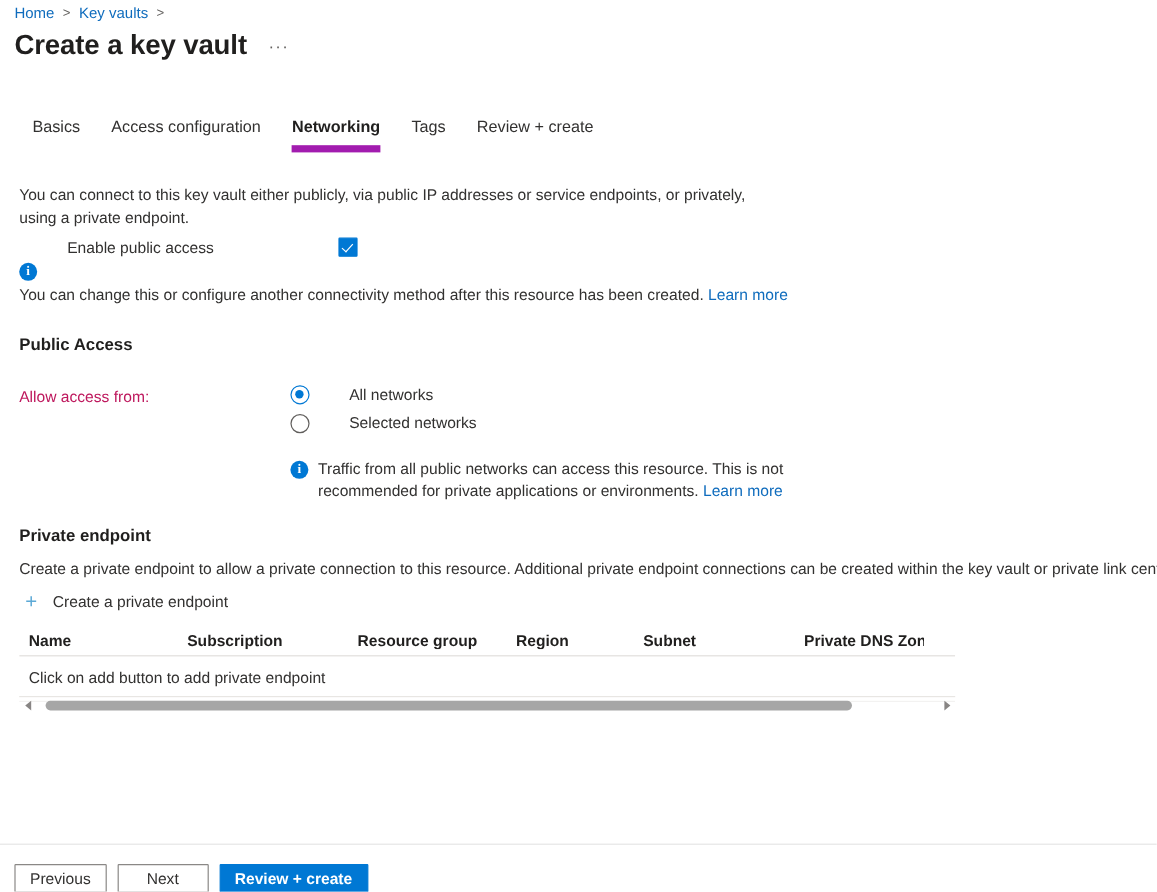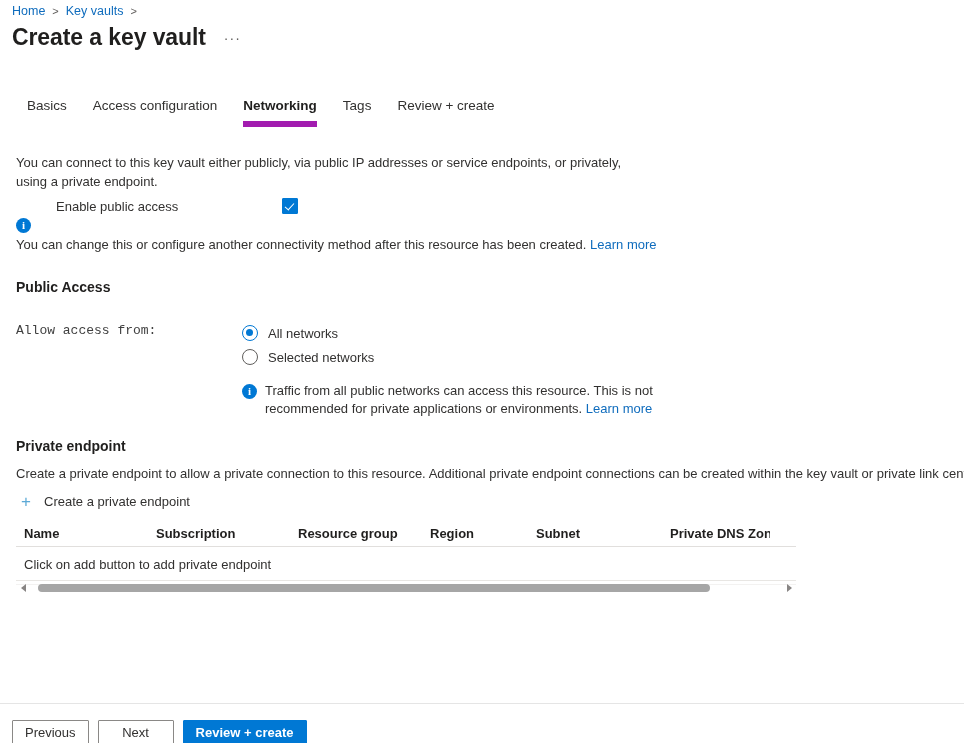--- a/index.html
+++ b/index.html
@@ -182,30 +182,30 @@
     position: absolute;
     top: 321px;
     left: 16px;
     width: 720px;
     display: flex;
     align-items: flex-start;
   }
   .allow-label {
     width: 226px;
     font-size: 13px;
-    color: #404040;
+    color: #be185d;
     padding-top: 2px;
-    font-family: Liberation Mono, monospace;
   }
   .radio-group { display: flex; flex-direction: column; }
   .radio-row {
     display: flex;
-    align-items: center;
+    align-items: flex-start;
     height: 24px;
     cursor: pointer;
+    gap: 23px;
   }
   .radio {
     width: 16px;
     height: 16px;
     border-radius: 50%;
     border: 1.5px solid #605e5c;
     box-sizing: border-box;
     position: relative;
     flex: 0 0 auto;
     background: #ffffff;

